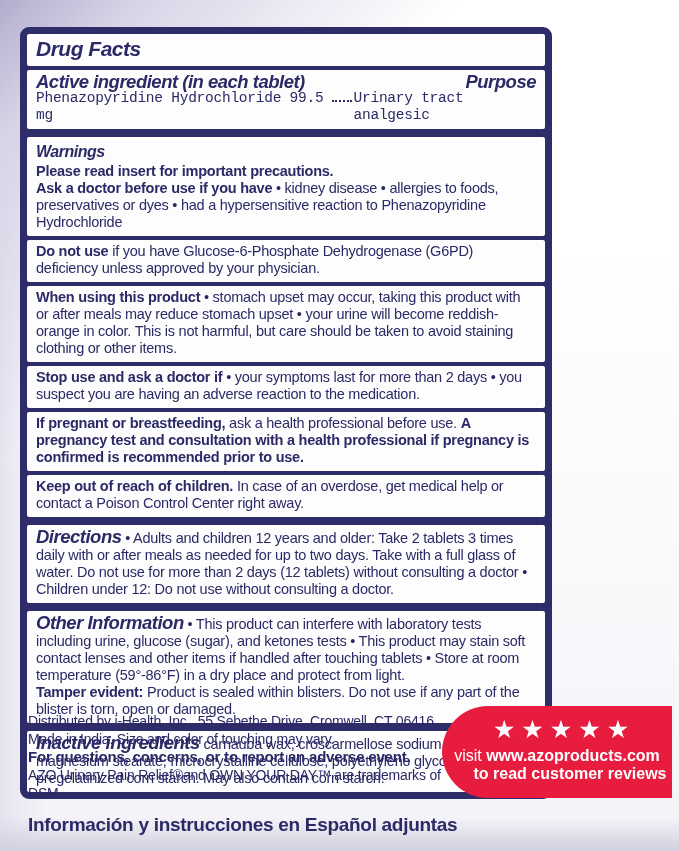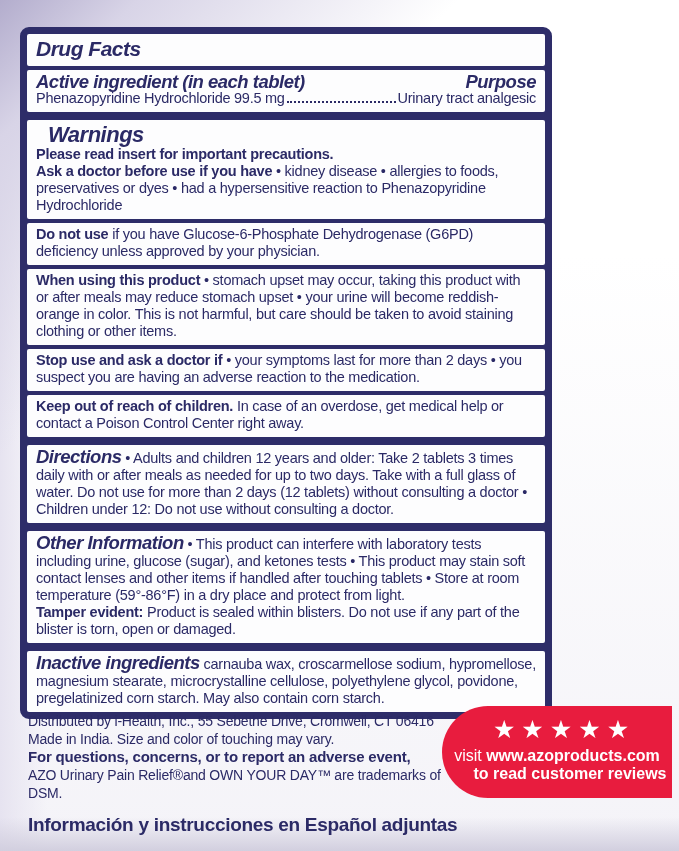--- a/index.html
+++ b/index.html
@@ -29,21 +29,21 @@
     border-radius:2px;
     padding:3px 9px 5px 9px;
     font-size:14.5px; line-height:17px; letter-spacing:-0.25px;
   }
   .gap-sm{margin-top:4px;}
   .gap-lg{margin-top:8px;}
   .h1{font-weight:bold; font-style:italic; font-size:21px; line-height:24px; letter-spacing:-0.5px;}
   .h2{font-weight:bold; font-style:italic; font-size:18.5px; letter-spacing:-0.5px;}
   .b{font-weight:bold;}
   .row-split{display:flex; justify-content:space-between; align-items:center;}
-  .leader-row{display:flex; align-items:baseline;}
+  .leader-row{display:flex; align-items:baseline;font-family:Liberation Mono, monospace;}
   .leader{flex:1; border-bottom:2px dotted #2b2a66; margin:0 2px 3px 2px; min-width:20px;}
   .para{margin:0;}
   .footer{
     position:absolute; left:28px; top:712px; width:420px;
     font-size:14px; line-height:18px; letter-spacing:-0.2px;
   }
   .footer .tm{font-size:14px; margin-top:0;}
   .footer .es{font-size:19px; font-weight:bold; margin-top:14px; letter-spacing:-0.3px; width:640px;}
   .badge{
     position:absolute; right:7px; top:706px; width:230px; height:92px;
@@ -75,37 +75,40 @@
       </div>
       <div class="leader-row">
         <span>Phenazopyridine Hydrochloride 99.5 mg</span>
         <span class="leader"></span>
         <span>Urinary tract analgesic</span>
       </div>
     </div>
 
 
     <div class="sec gap-lg">
-      <div class="h1" style="font-size:22px;line-height:23px;margin-left:12px;">Warnings</div>
+      <div class="h1" style="font-size:16px;line-height:23px;">Warnings</div>
       <div class="b">Please read insert for important precautions.</div>
       <p class="para"><span class="b">Ask a doctor before use if you have</span><span> • kidney disease • allergies to foods, preservatives or dyes • had a hypersensitive reaction to Phenazopyridine Hydrochloride</span></p>
     </div>
 
     <div class="sec gap-sm">
       <p class="para"><span class="b">Do not use</span><span> if you have Glucose-6-Phosphate Dehydrogenase (G6PD) deficiency unless approved by your physician.</span></p>
     </div>
 
     <div class="sec gap-sm">
       <p class="para"><span class="b">When using this product</span><span> • stomach upset may occur, taking this product with or after meals may reduce stomach upset • your urine will become reddish-orange in color. This is not harmful, but care should be taken to avoid staining clothing or other items.</span></p>
     </div>
 
     <div class="sec gap-sm">
       <p class="para"><span class="b">Stop use and ask a doctor if</span><span> • your symptoms last for more than 2 days • you suspect you are having an adverse reaction to the medication.</span></p>
     </div>
 
+    <div class="sec gap-sm">
+      <p class="para"><span class="b">If pregnant or breastfeeding,</span><span> ask a health professional before use.  </span><span class="b">A pregnancy test and consultation with a health professional if pregnancy is confirmed is recommended prior to use.</span></p>
+    </div>
 
     <div class="sec gap-sm">
       <p class="para"><span class="b">Keep out of reach of children.</span><span> In case of an overdose, get medical help or contact a Poison Control Center right away.</span></p>
     </div>
 
     <div class="sec gap-lg">
       <p class="para"><span class="h2">Directions</span><span> • Adults and children 12 years and older: Take 2 tablets 3 times daily with or after meals as needed for up to two days. Take with a full glass of water. Do not use for more than 2 days (12 tablets) without consulting a doctor • Children under 12: Do not use without consulting a doctor.</span></p>
     </div>
 
     <div class="sec gap-lg">

